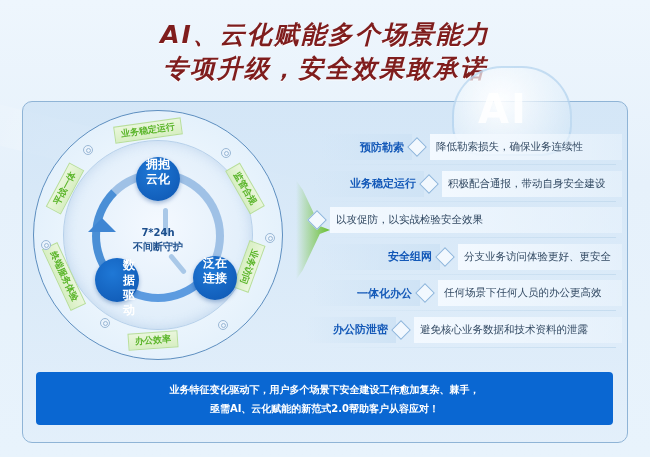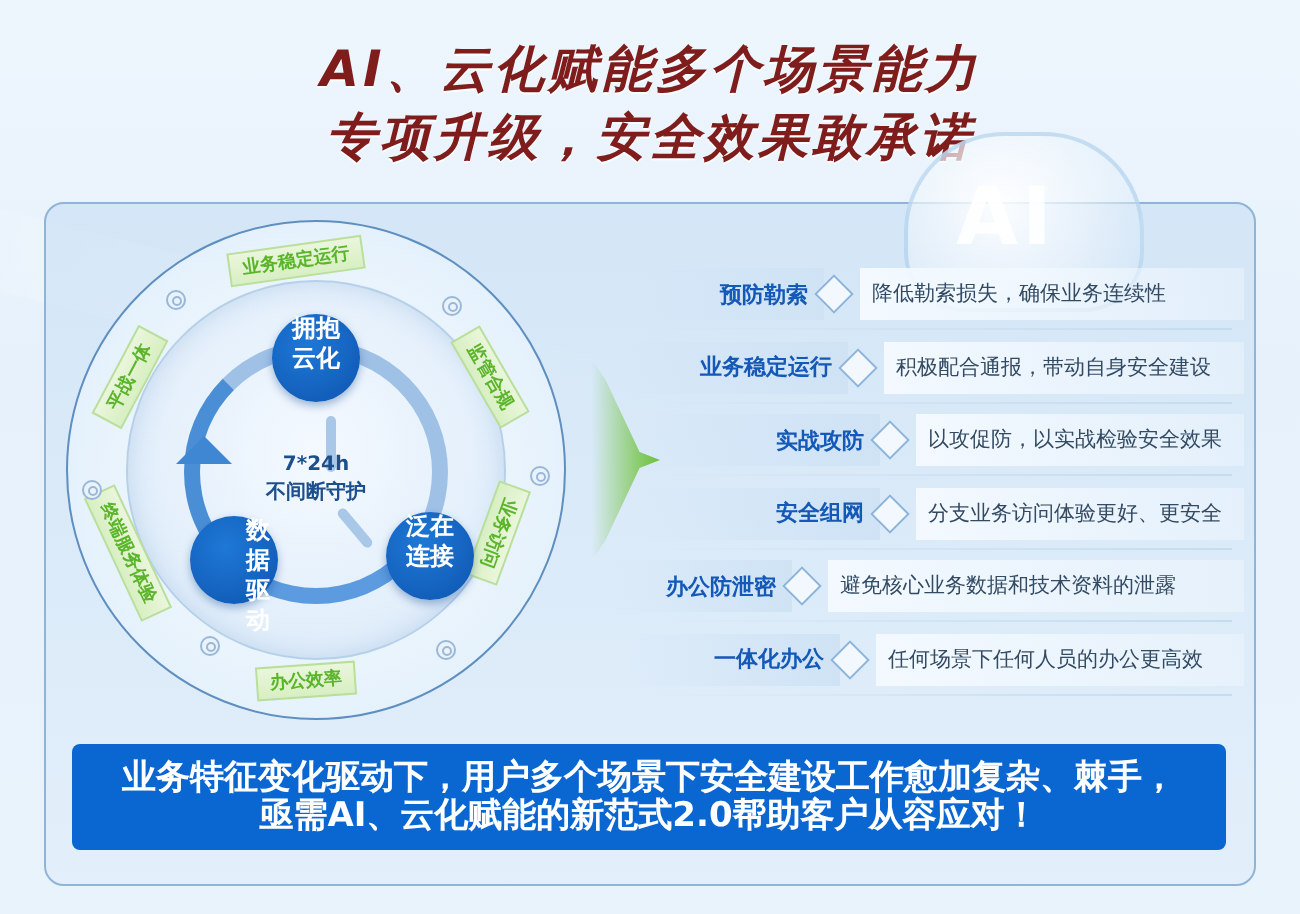--- a/index.html
+++ b/index.html
@@ -100,21 +100,21 @@
     background: #f2f8fe; margin: 0 6px 0 -2px; flex: none;
   }
   .row-val {
     flex: 1; height: 26px; display:flex; align-items:center;
     background: linear-gradient(90deg, #f3f9ff, rgba(243,249,255,0.4));
     color: #334a63; font-size: 10.5px; padding-left: 6px; white-space: nowrap;
   }
   .banner {
     position: absolute; left: 36px; top: 372px; width: 577px; height: 53px;
     background: #0a67d2; border-radius: 4px;
-    color: #fff; font-size: 17px; font-weight: bold; text-align: center;
+    color: #fff; font-size: 10px; font-weight: bold; text-align: center;
     display:flex; flex-direction:column; justify-content:center; line-height: 19px;
   }
 </style>
 </head>
 <body>
 
 <div class="bg-streak"></div>
 
 <div class="title">
   <div>AI、云化赋能多个场景能力</div>
@@ -172,41 +172,40 @@
     <div class="row-val">降低勒索损失，确保业务连续性</div>
     <div class="line"></div>
   </div>
   <div class="row">
     <div class="row-key" style="width:112px;margin-left:0;">业务稳定运行</div>
     <div class="row-diamond"></div>
     <div class="row-val">积极配合通报，带动自身安全建设</div>
     <div class="line"></div>
   </div>
   <div class="row">
-    <div class="row-key" style="width:120px;margin-left:8px;">实战攻防</div>
     <div class="row-diamond"></div>
     <div class="row-val">以攻促防，以实战检验安全效果</div>
     <div class="line"></div>
   </div>
   <div class="row">
     <div class="row-key" style="width:120px;margin-left:8px;">安全组网</div>
     <div class="row-diamond"></div>
     <div class="row-val">分支业务访问体验更好、更安全</div>
     <div class="line"></div>
   </div>
   <div class="row">
+    <div class="row-key" style="width:108px;margin-left:0;">一体化办公</div>
+    <div class="row-diamond"></div>
+    <div class="row-val">任何场景下任何人员的办公更高效</div>
+    <div class="line"></div>
+  </div>
+  <div class="row">
     <div class="row-key" style="width:90px;margin-left:-6px;">办公防泄密</div>
     <div class="row-diamond"></div>
     <div class="row-val">避免核心业务数据和技术资料的泄露</div>
-    <div class="line"></div>
-  </div>
-  <div class="row">
-    <div class="row-key" style="width:108px;margin-left:0;">一体化办公</div>
-    <div class="row-diamond"></div>
-    <div class="row-val">任何场景下任何人员的办公更高效</div>
     <div class="line"></div>
   </div>
 </div>
 
 <div class="banner">
   <div>业务特征变化驱动下，用户多个场景下安全建设工作愈加复杂、棘手，</div>
   <div>亟需AI、云化赋能的新范式2.0帮助客户从容应对！</div>
 </div>
 
 </body></html>

